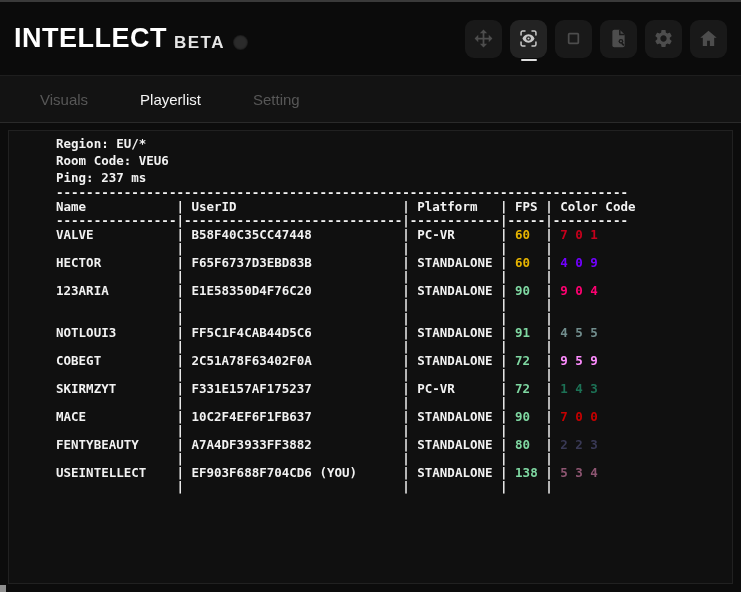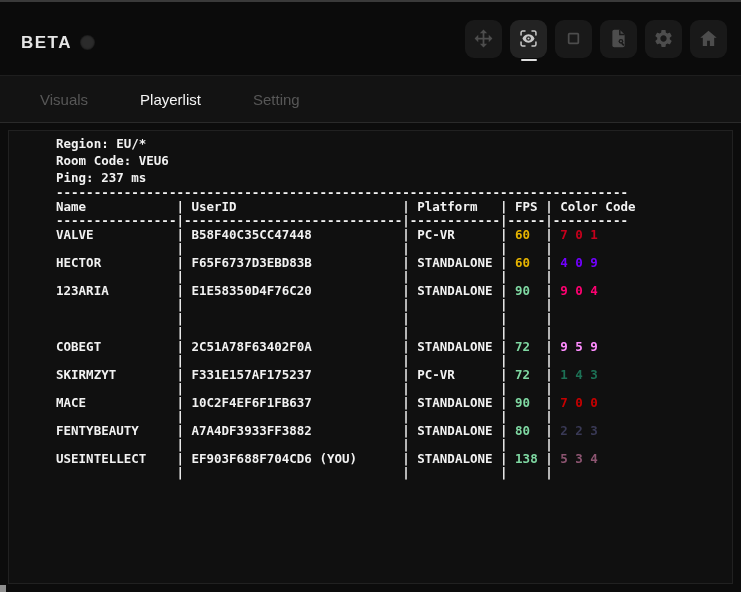--- a/index.html
+++ b/index.html
@@ -31,20 +31,21 @@
   .panel-title{margin:8px 10px 4px 10px;height:22px;line-height:22px;background:#0a0a0a;border:1px solid #2b2b2b;text-align:center;font-size:11.5px;font-weight:bold;color:#fafafa;letter-spacing:.4px;}
   .console{font-family:"DejaVu Sans Mono", monospace;font-weight:bold;font-size:12.5px;color:#f2f2f2;padding:4px 8px 0 8px;margin-left:39px;}
   .info-line{line-height:17px;white-space:pre;}
   .tline{line-height:14px;white-space:pre;}
   .resize-grip{position:absolute;left:0;bottom:0;width:6px;height:7px;background:#8f8f8f;}
 </style>
 </head>
 <body>
 
 <div class="app-header">
+  <span class="brand">INTELLECT</span>
   <span class="beta">BETA</span>
   <span class="beta-dot"></span>
 
   <div class="toolbar">
     <div class="tbtn">
       <span>
           <svg viewBox="0 0 24 24" width="21" height="21">
             <path d="M12 1.8 16.2 6H13v5h5V7.8L22.2 12 18 16.2V13h-5v5h3.2L12 22.2 7.8 18H11v-5H6v3.2L1.8 12 6 7.8V11h5V6H7.8Z" fill="currentColor"></path>
           </svg>
         </span>
@@ -110,20 +111,21 @@
           <div class="tline">----------------------------------------------------------------------------</div>
           <div class="tline"><span>Name            | UserID                      | Platform   | FPS | Color Code</span></div>
           <div class="tline">----------------|-----------------------------|------------|-----|----------</div>
           <div class="tline"><span>VALVE           | </span><span>B58F40C35CC47448            | </span><span>PC-VR      | </span><span style="color: rgb(230, 180, 0);">60  </span><span>| </span><span style="color: rgb(198, 0, 28);">7 0 1</span></div>
           <div class="tline">                |                             |            |     | </div>
           <div class="tline"><span>HECTOR          | </span><span>F65F6737D3EBD83B            | </span><span>STANDALONE | </span><span style="color: rgb(230, 180, 0);">60  </span><span>| </span><span style="color: rgb(113, 0, 255);">4 0 9</span></div>
           <div class="tline">                |                             |            |     | </div>
           <div class="tline"><span>123ARIA         | </span><span>E1E58350D4F76C20            | </span><span>STANDALONE | </span><span style="color: rgb(127, 216, 162);">90  </span><span>| </span><span style="color: rgb(255, 0, 113);">9 0 4</span></div>
           <div class="tline">                |                             |            |     | </div>
           <div class="tline">                |                             |            |     | </div>
+          <div class="tline"><span>NOTLOUI3        | </span><span>FF5C1F4CAB44D5C6            | </span><span>STANDALONE | </span><span style="color: rgb(127, 216, 162);">91  </span><span>| </span><span style="color: rgb(113, 141, 141);">4 5 5</span></div>
           <div class="tline">                |                             |            |     | </div>
           <div class="tline"><span>COBEGT          | </span><span>2C51A78F63402F0A            | </span><span>STANDALONE | </span><span style="color: rgb(127, 216, 162);">72  </span><span>| </span><span style="color: rgb(255, 141, 255);">9 5 9</span></div>
           <div class="tline">                |                             |            |     | </div>
           <div class="tline"><span>SKIRMZYT        | </span><span>F331E157AF175237            | </span><span>PC-VR      | </span><span style="color: rgb(127, 216, 162);">72  </span><span>| </span><span style="color: rgb(28, 113, 85);">1 4 3</span></div>
           <div class="tline">                |                             |            |     | </div>
           <div class="tline"><span>MACE            | </span><span>10C2F4EF6F1FB637            | </span><span>STANDALONE | </span><span style="color: rgb(127, 216, 162);">90  </span><span>| </span><span style="color: rgb(198, 0, 0);">7 0 0</span></div>
           <div class="tline">                |                             |            |     | </div>
           <div class="tline"><span>FENTYBEAUTY     | </span><span>A7A4DF3933FF3882            | </span><span>STANDALONE | </span><span style="color: rgb(127, 216, 162);">80  </span><span>| </span><span style="color: rgb(57, 57, 85);">2 2 3</span></div>
           <div class="tline">                |                             |            |     | </div>
           <div class="tline"><span>USEINTELLECT    | </span><span>EF903F688F704CD6 (YOU)      | </span><span>STANDALONE | </span><span style="color: rgb(127, 216, 162);">138 </span><span>| </span><span style="color: rgb(141, 85, 113);">5 3 4</span></div>

